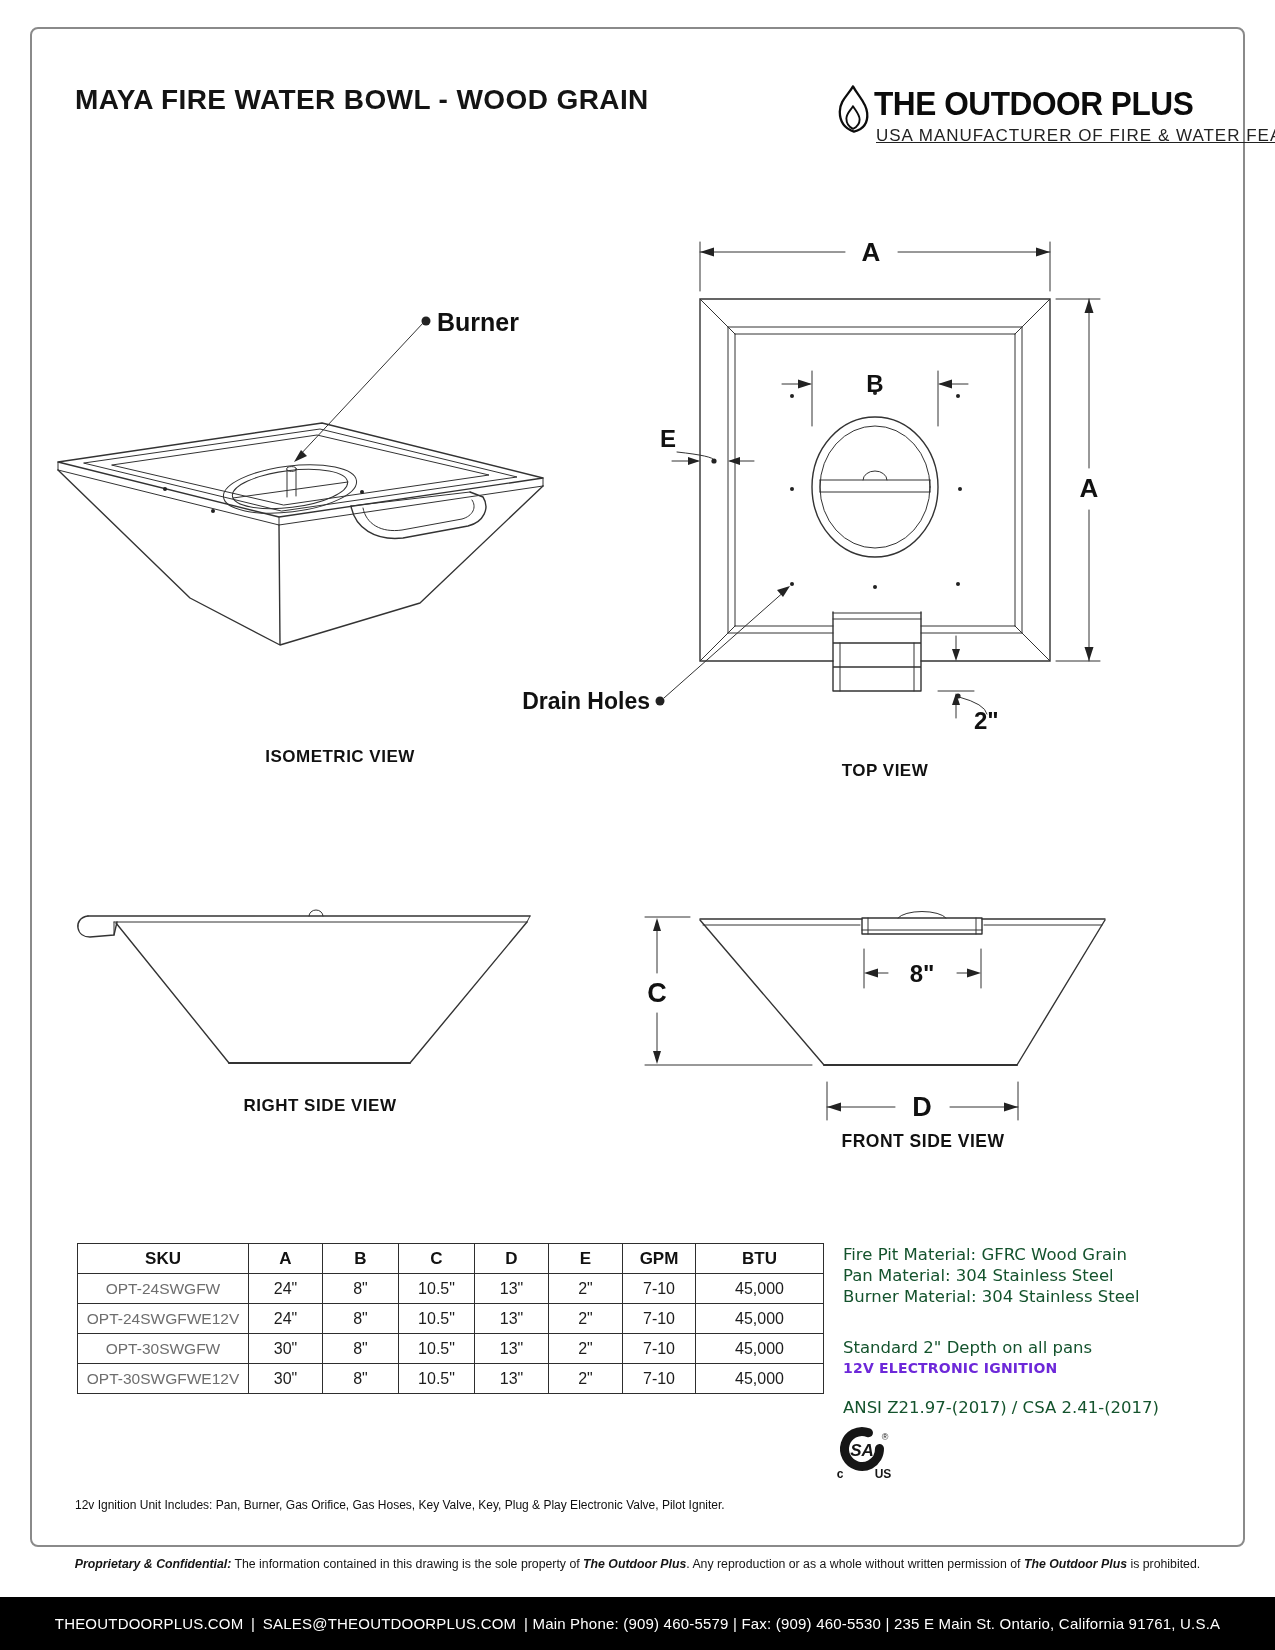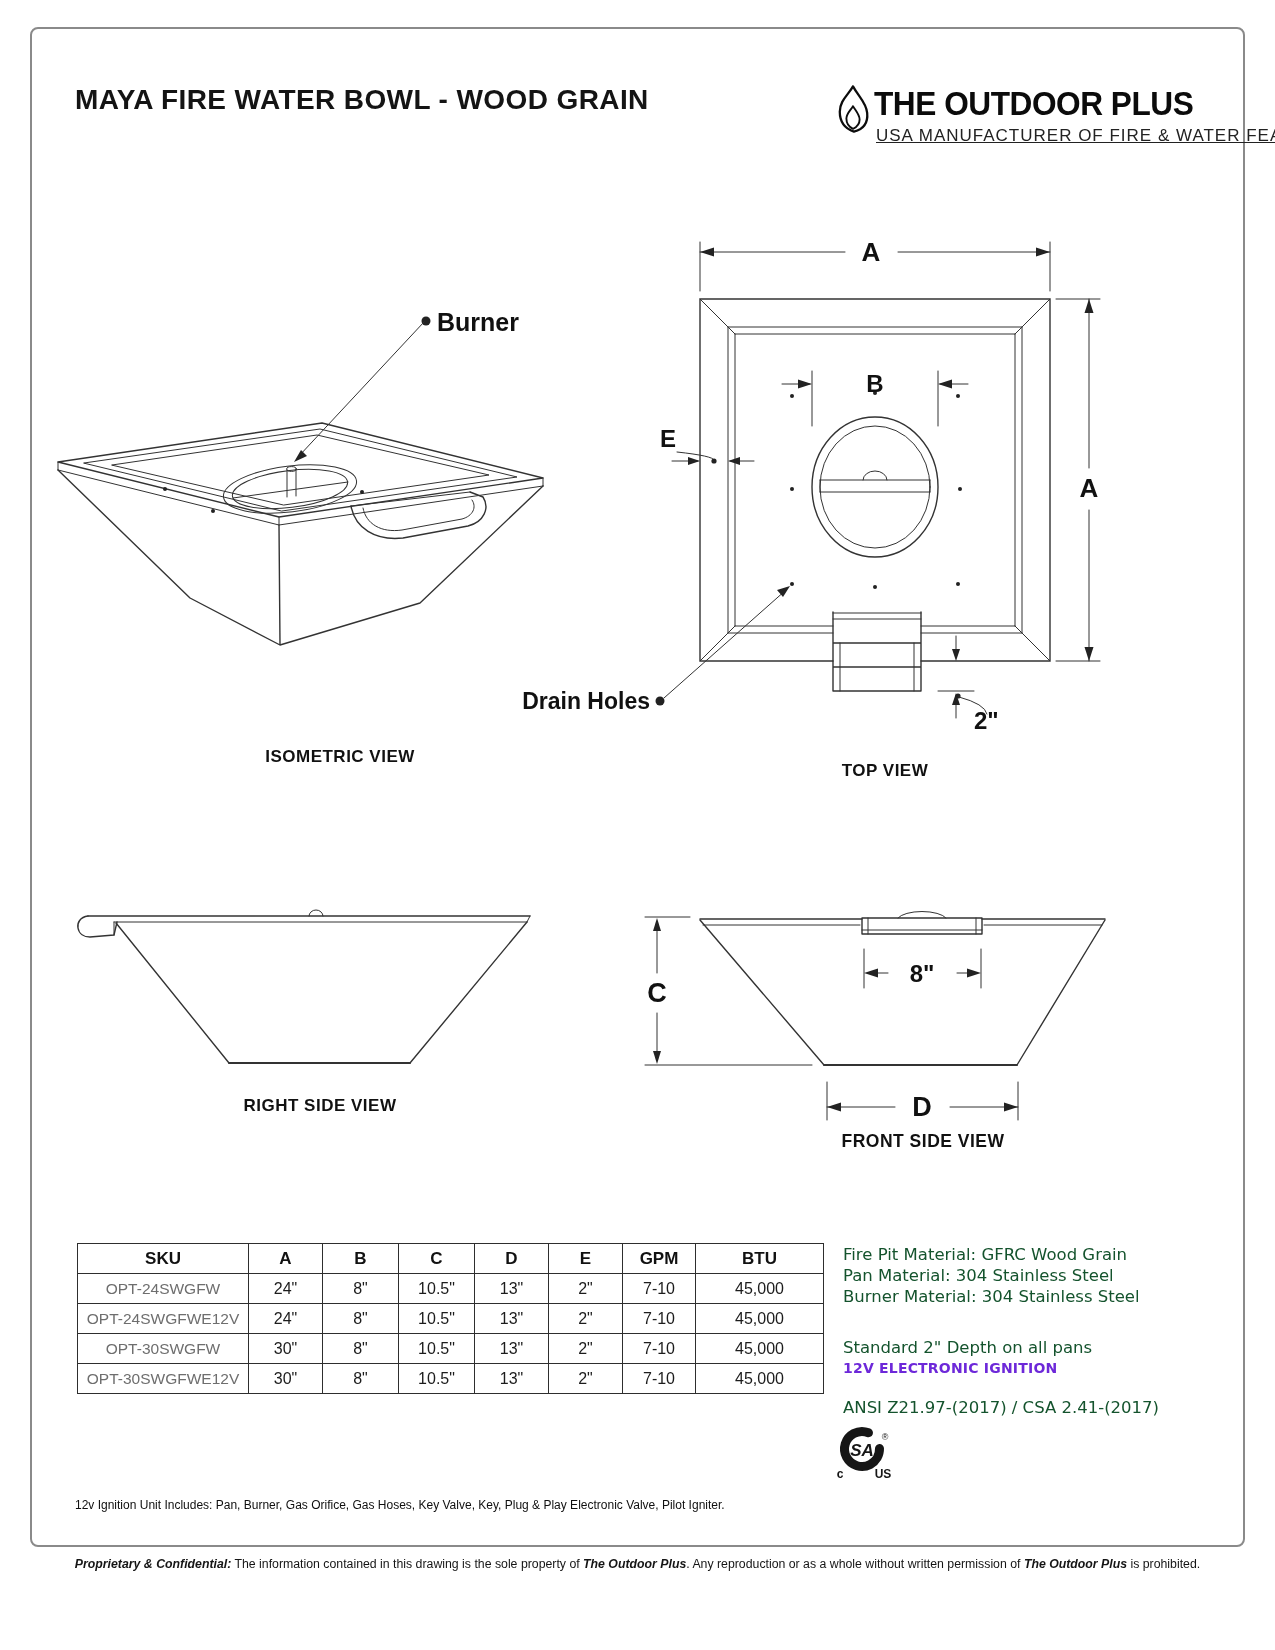--- a/index.html
+++ b/index.html
@@ -261,14 +261,15 @@
     <text x="29" y="32" text-anchor="middle" style="font-size:17px;font-style:italic;fill:#161616">SA</text>
     <text x="52" y="16" text-anchor="middle" style="font-size:9px;font-weight:normal;fill:#161616">®</text>
     <text x="7" y="54" text-anchor="middle" style="font-size:12px;fill:#161616">c</text>
     <text x="50" y="54" text-anchor="middle" style="font-size:12px;fill:#161616">US</text>
   </svg>
 
   <div class="abs" id="include-2">12v Ignition Unit Includes: Pan, Burner, Gas Orifice, Gas Hoses, Key Valve, Key, Plug &amp; Play Electronic Valve, Pilot Igniter.</div>
 
   <div class="abs" id="legal-line"><span class="bi">Proprietary &amp; Confidential:</span><span> The information contained in this drawing is the sole property of </span><span class="bi">The Outdoor Plus</span><span>. Any reproduction or as a whole without written permission of </span><span class="bi">The Outdoor Plus</span><span> is prohibited.</span></div>
 
+  <div class="abs" id="contact-bar">THEOUTDOORPLUS.COM | SALES@THEOUTDOORPLUS.COM | Main Phone: (909) 460-5579 | Fax: (909) 460-5530 | 235 E Main St. Ontario, California 91761, U.S.A</div>
 
 </div>
 
 </body></html>

